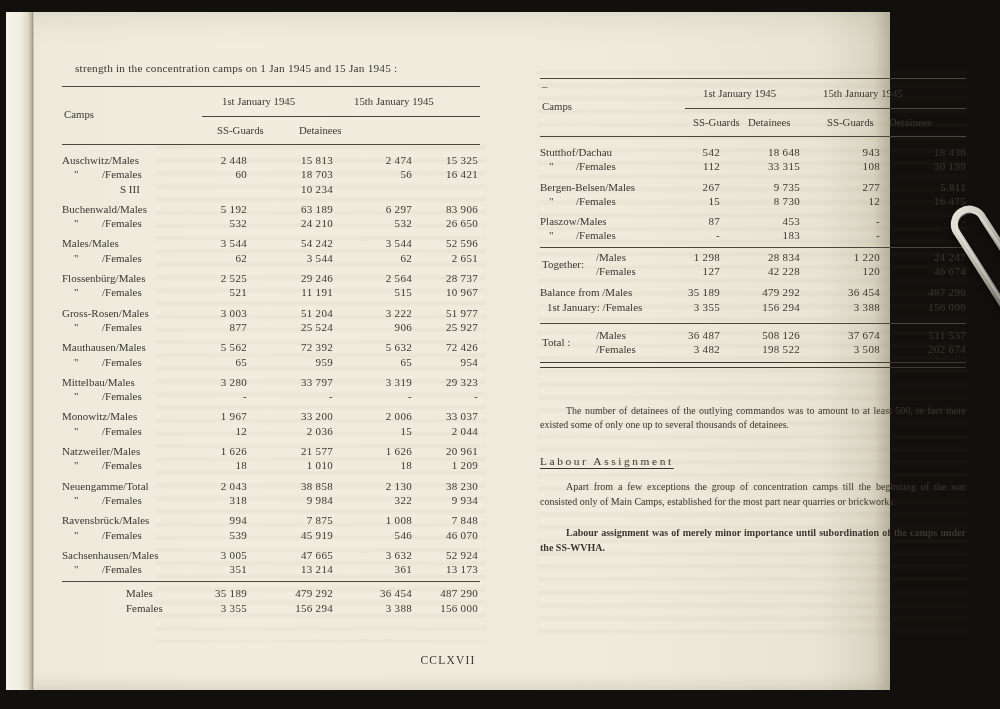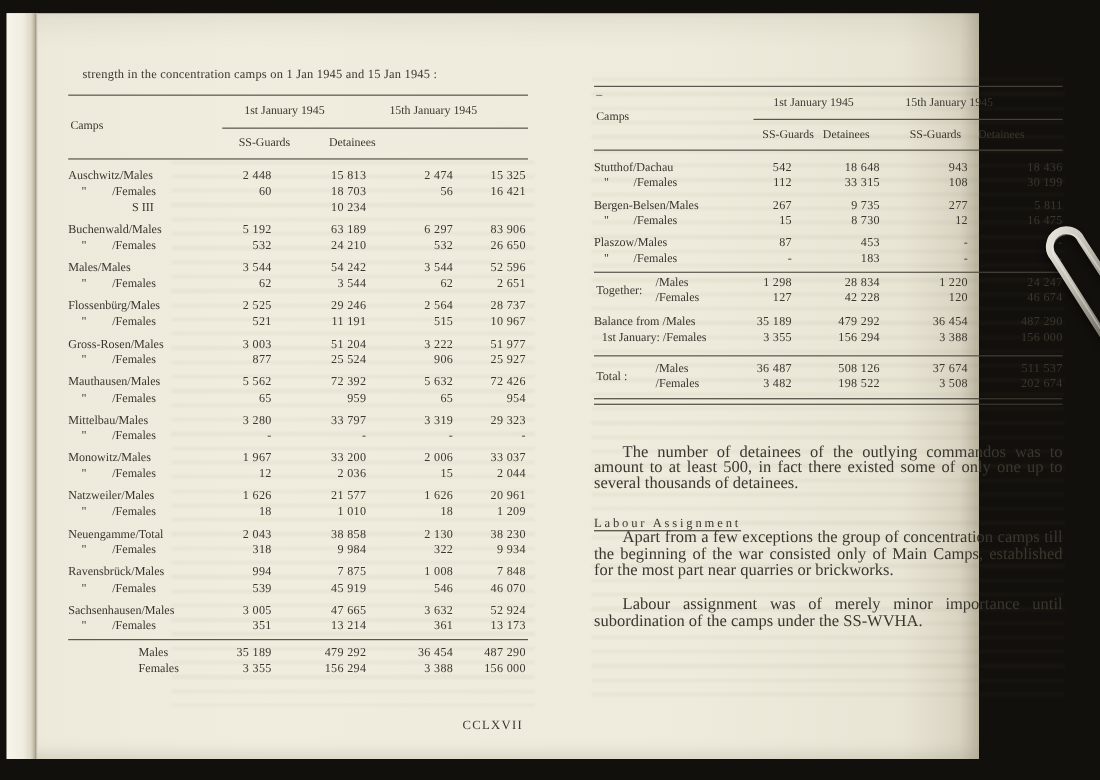--- a/index.html
+++ b/index.html
@@ -65,25 +65,25 @@
   .r-after{margin:4px 0 2px;}
   .sideblock{position:relative;margin-top:2px;}
   .side{position:absolute;left:2px;top:50%;transform:translateY(-50%);font-size:11px;white-space:nowrap;}
   .sideblock .lbl{padding-left:56px;}
   .balance{margin-top:7px;}
   .balance .row.ind2 .lbl{padding-left:7px;}
   .r-pretotal{margin-top:9px;}
   .totalblock{margin-top:4px;}
   .dbl{margin-top:5px;height:4px;border-top:1.9px solid #3e3b32;border-bottom:1.9px solid #3e3b32;}
 
-  .para{margin:0;text-align:justify;font-size:15px;line-height:14.9px;text-indent:26px;}
+  .para{margin:0;text-align:justify;font-size:10px;line-height:14.9px;text-indent:26px;}
   .p1{margin-top:36px;}
   .heading{margin-top:22px;font-size:11.4px;letter-spacing:2.6px;text-decoration:underline;text-underline-offset:3px;width:max-content;}
-  .p2{}
-  .p3{margin-top:16px;}
+  .p2{margin-top:13px;}
+  .p3{margin-top:16px;font-weight:bold;}
 
   .pagenum{position:absolute;left:0;right:0;bottom:24px;text-align:center;font-size:11.5px;letter-spacing:1.2px;}
 
   .paperclip{position:absolute;left:935px;top:188px;width:70px;height:135px;filter:drop-shadow(-2px 3px 3px rgba(0,0,0,.35));}
 </style>
 </head>
 <body>
 
 <div class="scene">
   <div class="page">

